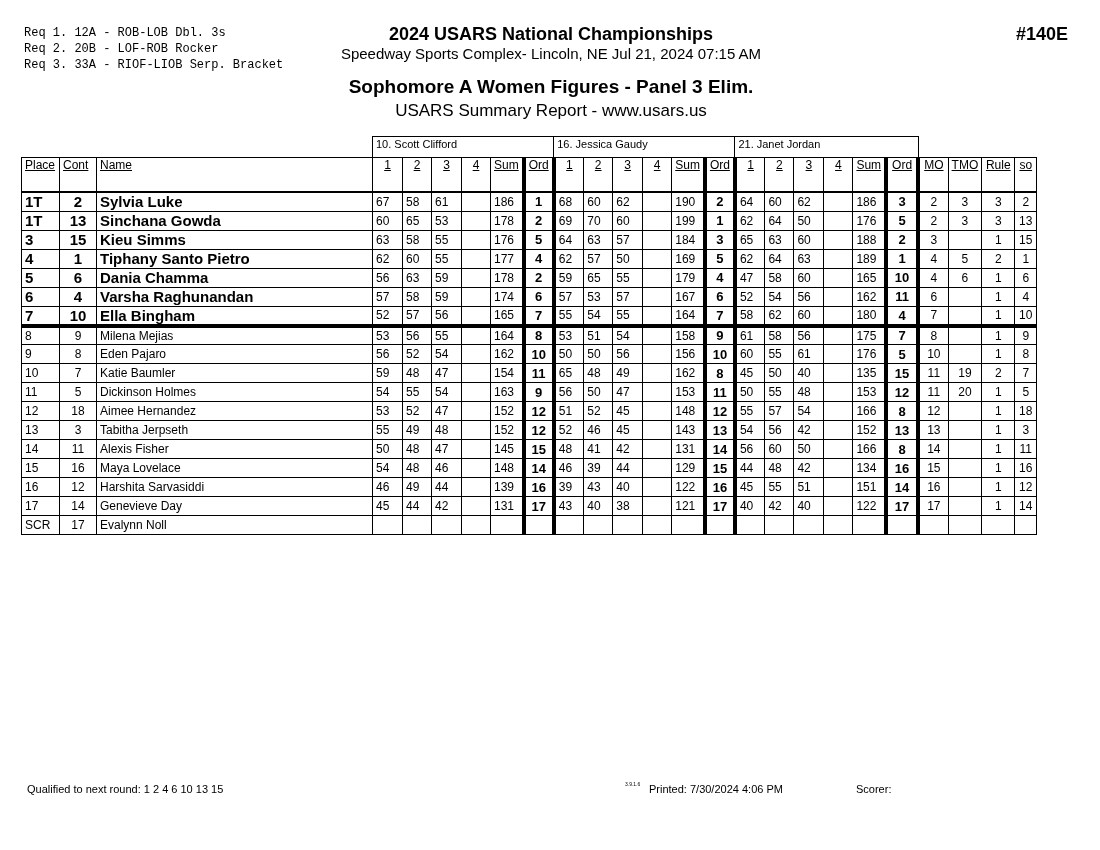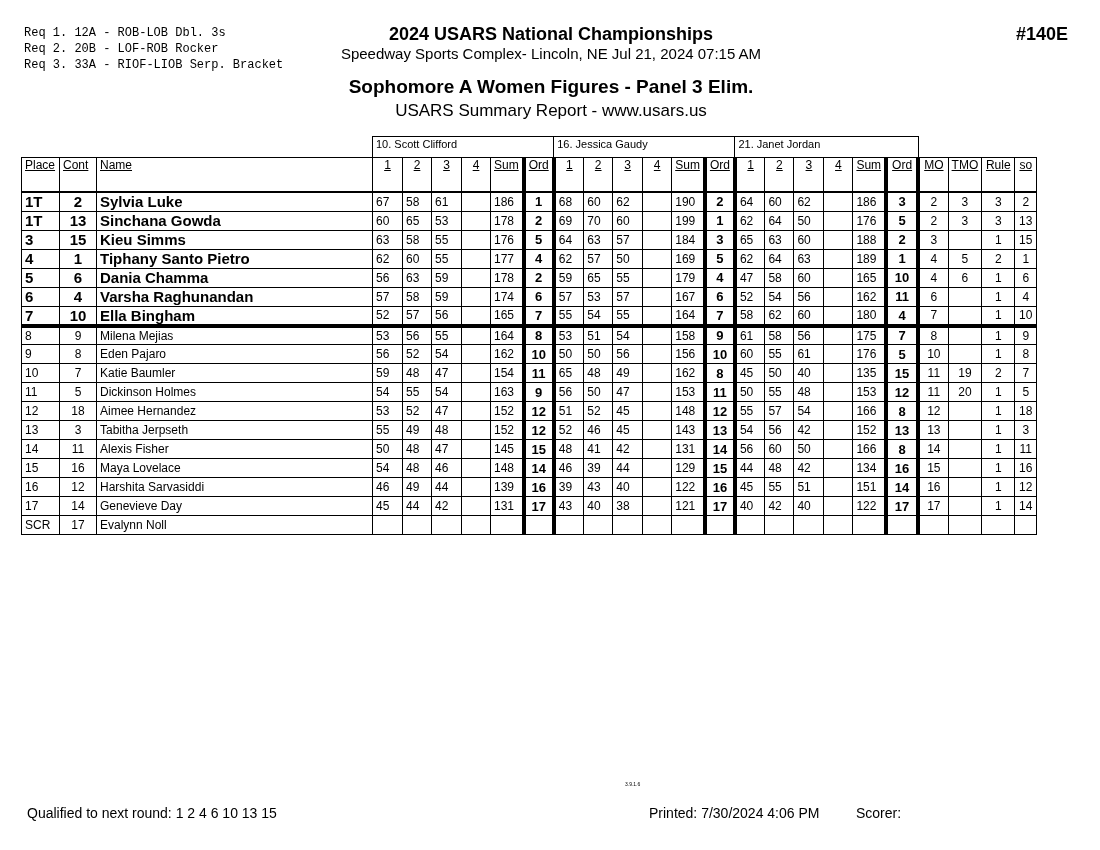--- a/index.html
+++ b/index.html
@@ -19,21 +19,21 @@
   table.res tr.colhdr td { height: 21px; vertical-align: bottom; padding-bottom: 19px; text-decoration: underline; }
   .c { text-align: center; }
   .r { }
   .ord { font-weight: bold; font-size: 13px; }
   .thickL { border-left: 4px solid #000 !important; }
   .thickR { border-right: 4px solid #000 !important; }
   tr.cut td { border-bottom: 4px solid #000 !important; }
   tr.qual td.name, tr.qual td.place, tr.qual td.cont { font-weight: bold; font-size: 15px; }
   tr.hdrline td { border-bottom: 2px solid #000 !important; }
 
-  .foot { position: absolute; top: 805px; font-size: 14px; }
+  .foot { position: absolute; top: 783px; font-size: 11px; }
   .f1 { left: 27px; }
   .ver { left: 625px; top: 781px; font-size: 5px; }
   .f2 { left: 649px; }
   .f3 { left: 856px; }
 </style>
 </head>
 <body>
 
 <div class="reqs">
   <div>Req  1.  12A - ROB-LOB Dbl. 3s</div>

